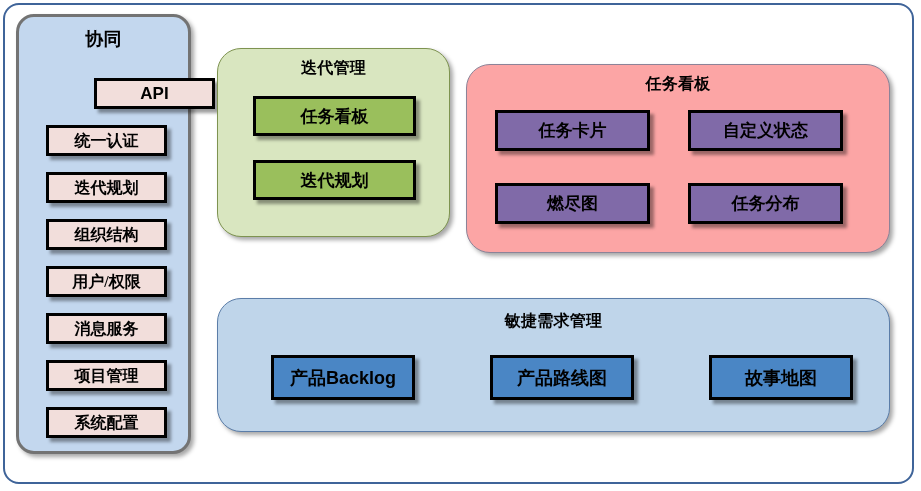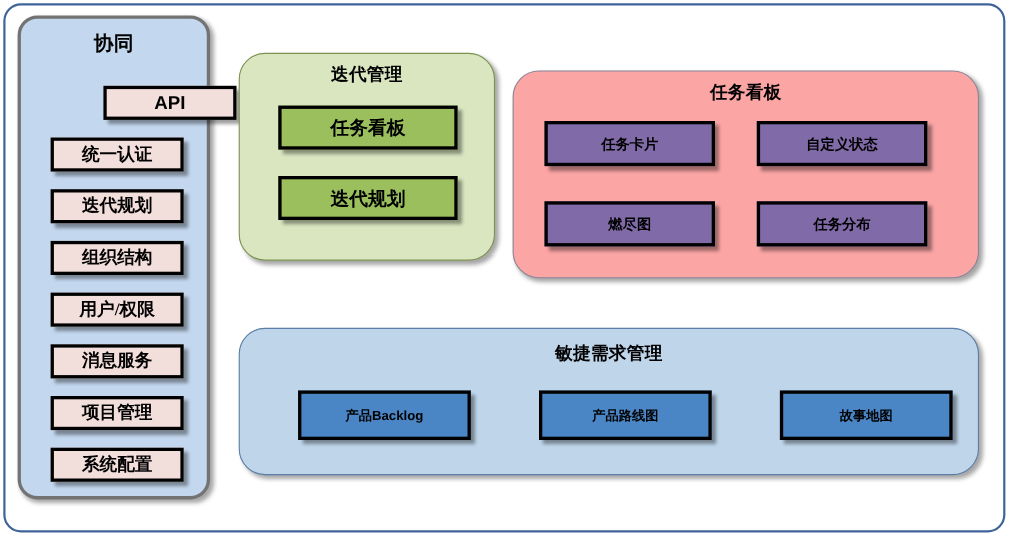--- a/index.html
+++ b/index.html
@@ -122,39 +122,39 @@
     height: 189px;
     background: #fca5a5;
     border: 1px solid #8c8398;
     margin-top: 16px;
   }
   #taskboard-panel .panel-title { margin-top: 9px; }
   .purple-box {
     background: #806aa8;
     width: 155px;
     height: 41px;
-    font-size: 13px;
+    font-size: 17px;
   }
 
   
   #agile-panel {
     left: 217px;
     top: 298px;
     width: 673px;
     height: 134px;
     background: #bfd5ea;
     border: 1px solid #5b7da8;
   }
   #agile-panel .panel-title { margin-top: 12px; }
   .blue-box {
     background: #4a86c5;
     top: 56px;
-    width: 157px;
+    width: 144px;
     height: 45px;
-    font-size: 12px;
+    font-size: 18px;
   }
   .blue-box.backlog {
     font-family: "Liberation Sans", sans-serif;
     font-weight: bold;
   }
 </style>
 </head>
 <body>
 
 <div id="canvas">

